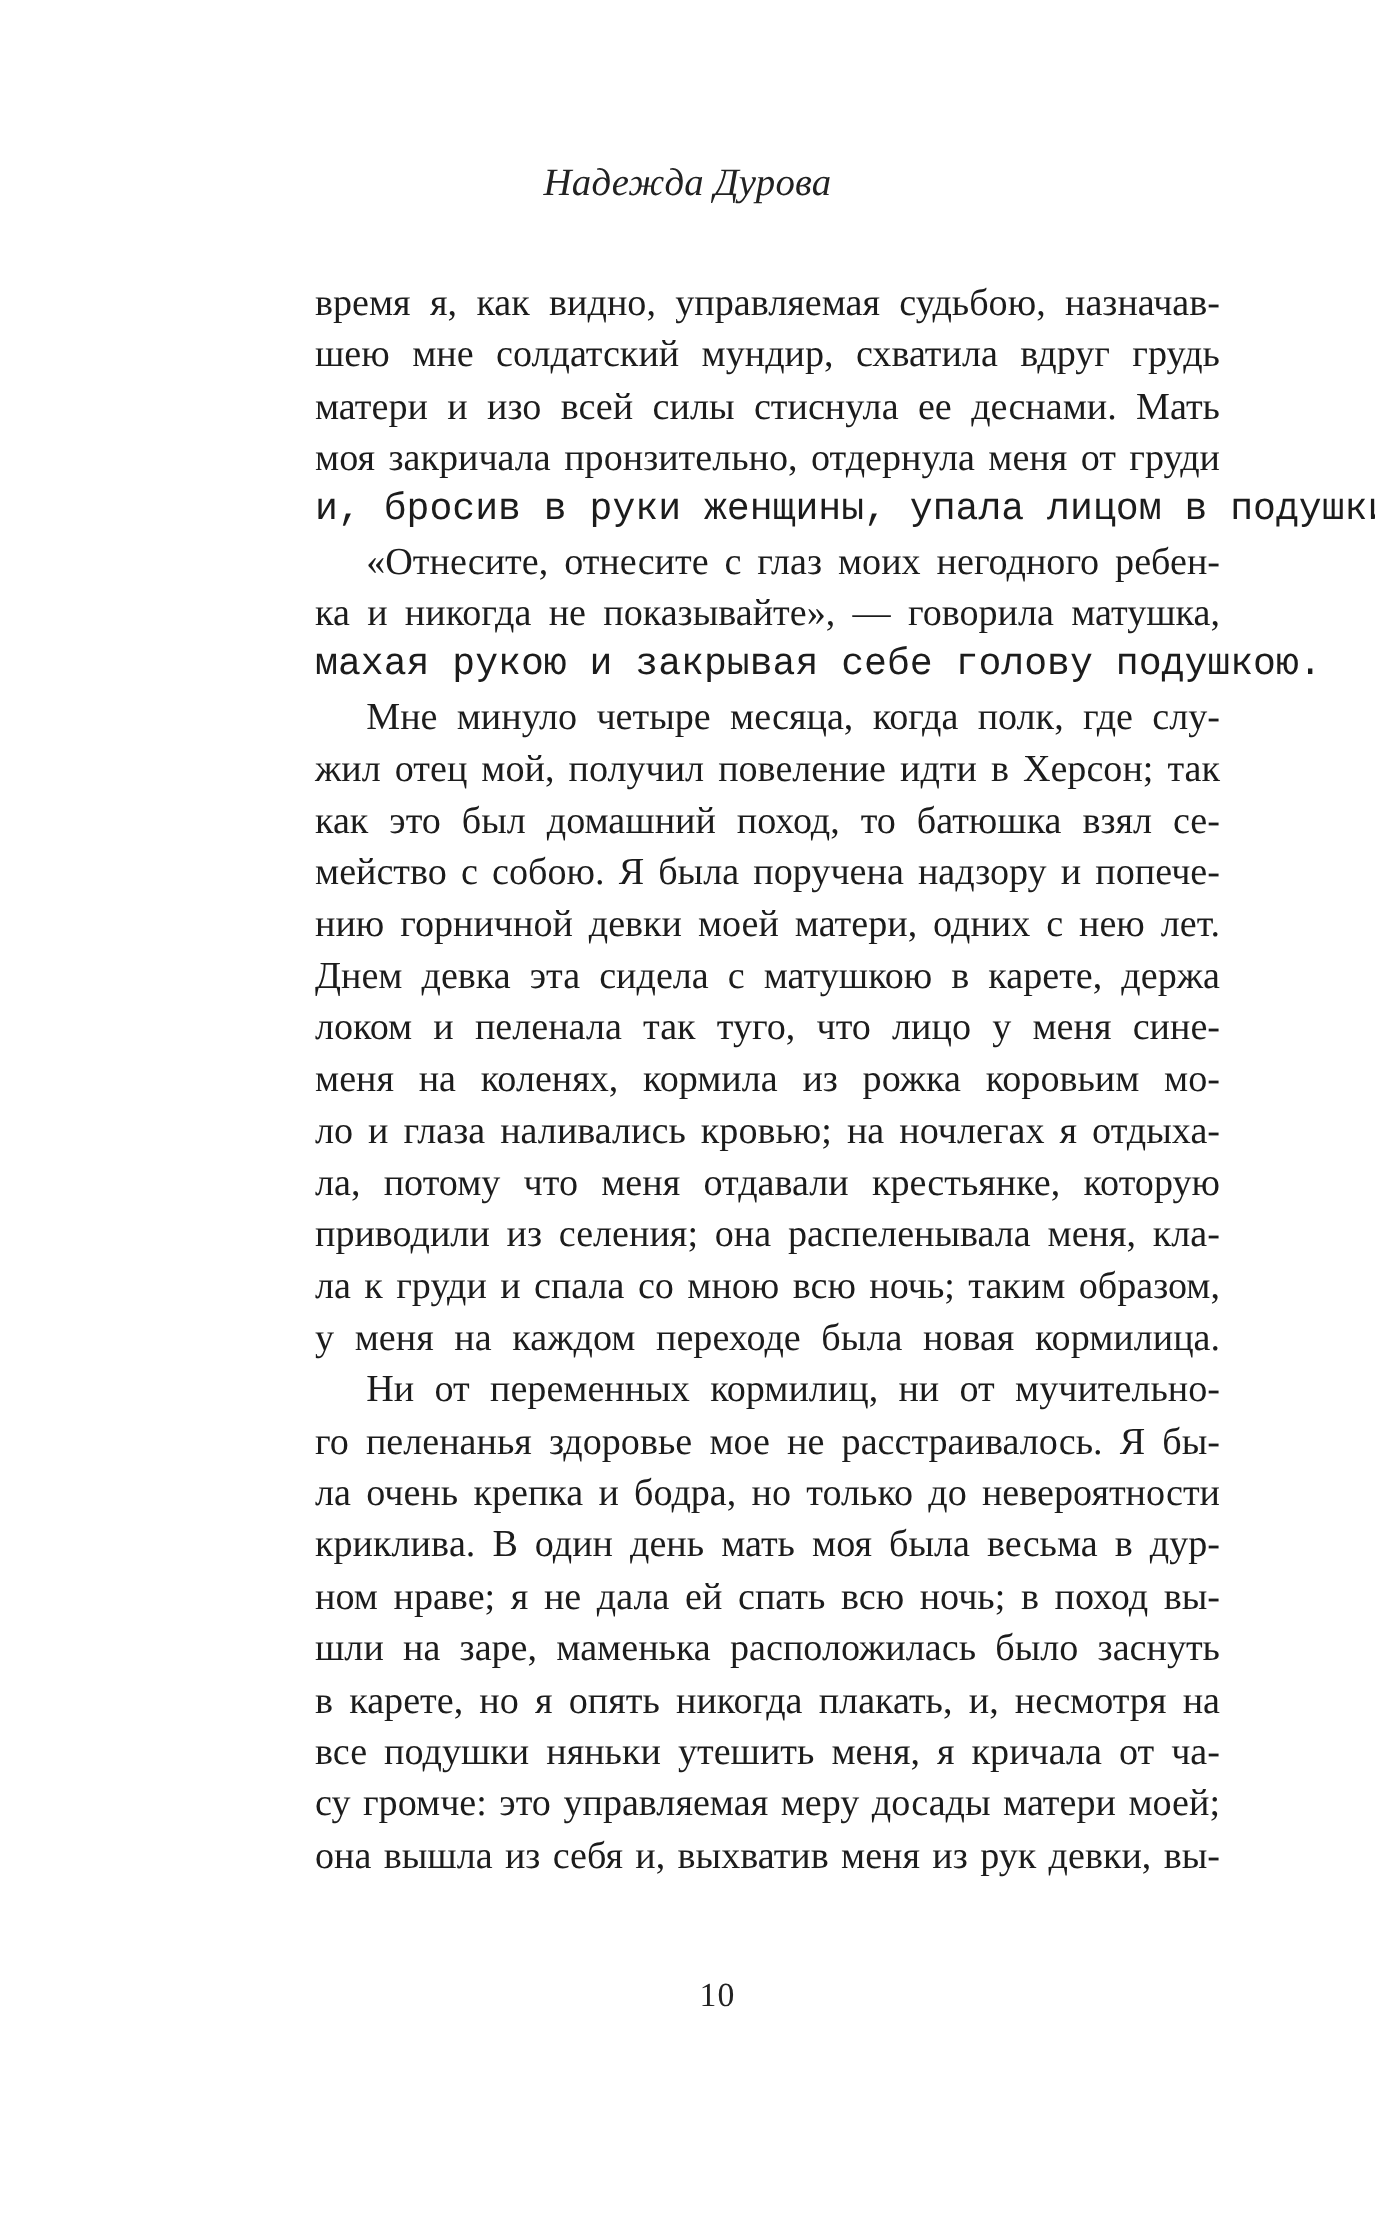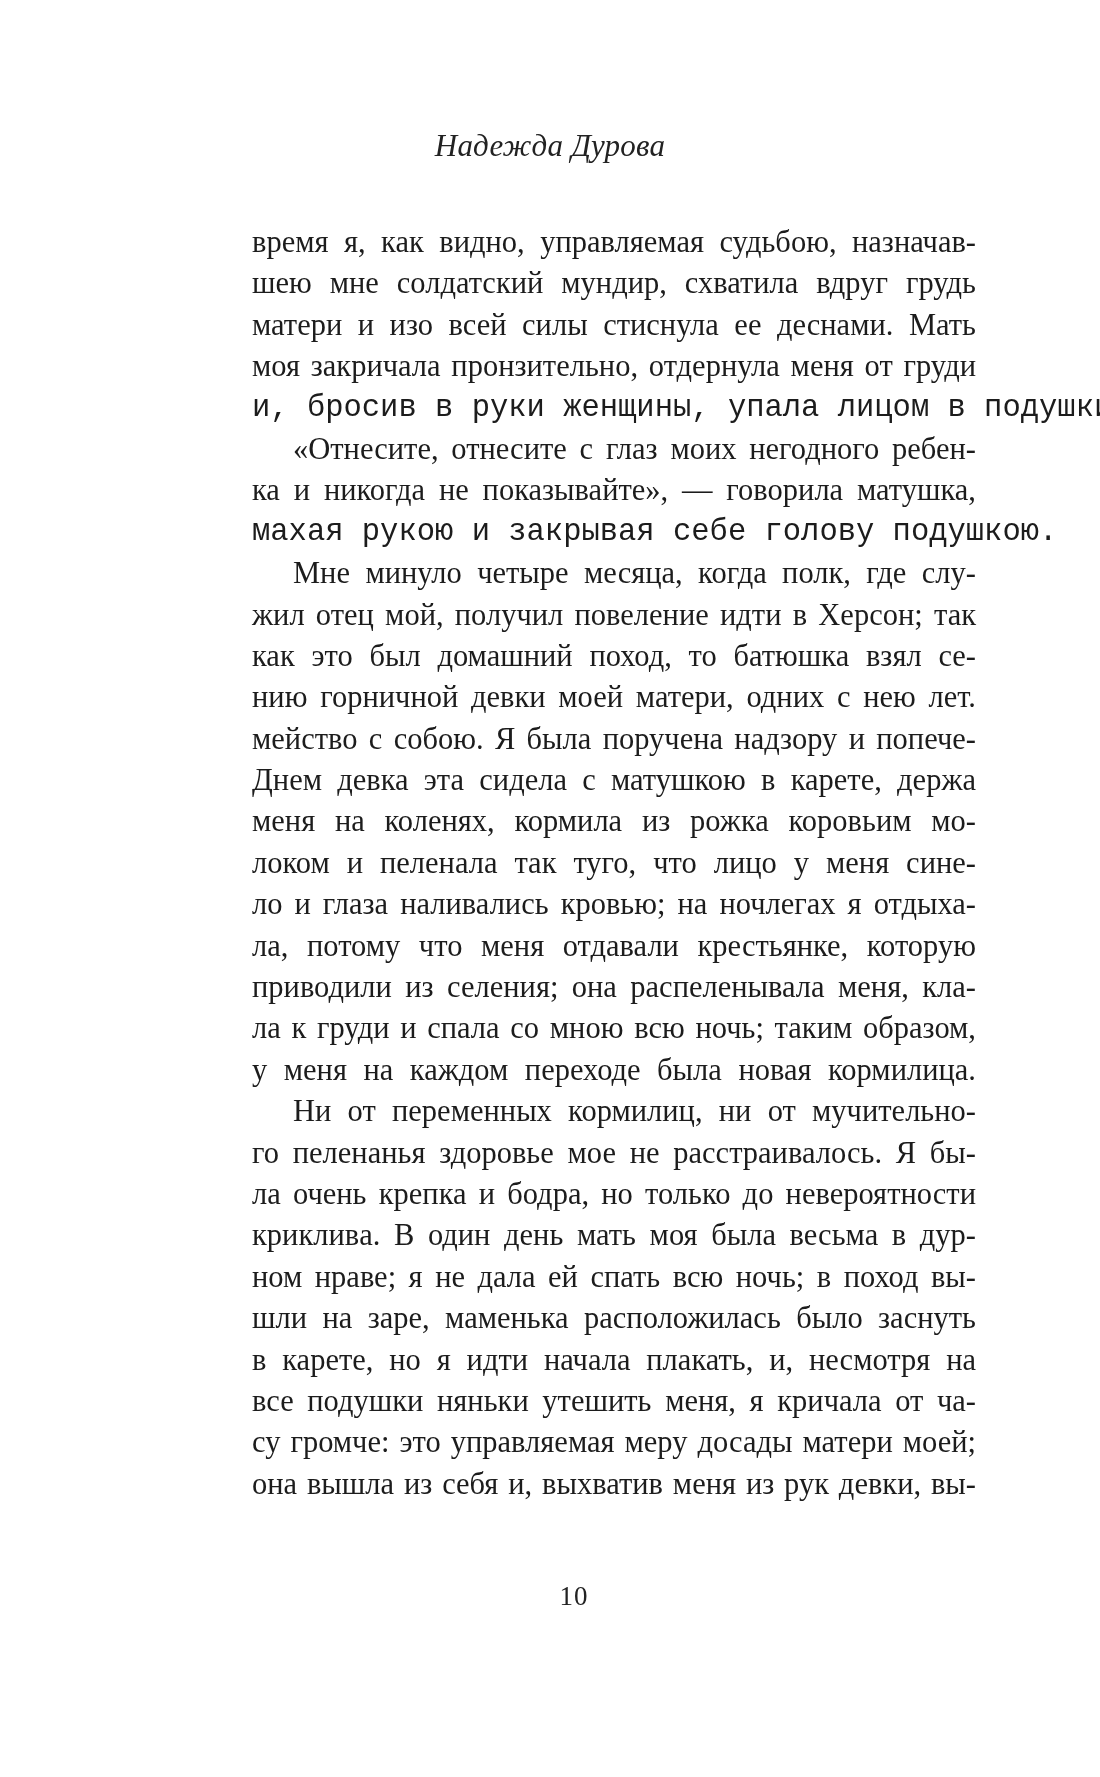--- a/index.html
+++ b/index.html
@@ -79,36 +79,36 @@
       <div class="line">шею мне солдатский мундир, схватила вдруг грудь</div>
       <div class="line">матери и изо всей силы стиснула ее деснами. Мать</div>
       <div class="line">моя закричала пронзительно, отдернула меня от груди</div>
       <div class="line last">и, бросив в руки женщины, упала лицом в подушки.</div>
       <div class="line indent">«Отнесите, отнесите с глаз моих негодного ребен-</div>
       <div class="line">ка и никогда не показывайте», — говорила матушка,</div>
       <div class="line last">махая рукою и закрывая себе голову подушкою.</div>
       <div class="line indent">Мне минуло четыре месяца, когда полк, где слу-</div>
       <div class="line">жил отец мой, получил повеление идти в Херсон; так</div>
       <div class="line">как это был домашний поход, то батюшка взял се-</div>
+      <div class="line">мейство с собою. Я была поручена надзору и попече-</div>
       <div class="line">нию горничной девки моей матери, одних с нею лет.</div>
-      <div class="line">мейство с собою. Я была поручена надзору и попече-</div>
       <div class="line">Днем девка эта сидела с матушкою в карете, держа</div>
+      <div class="line">локом и пеленала так туго, что лицо у меня сине-</div>
       <div class="line">меня на коленях, кормила из рожка коровьим мо-</div>
-      <div class="line">локом и пеленала так туго, что лицо у меня сине-</div>
       <div class="line">ло и глаза наливались кровью; на ночлегах я отдыха-</div>
       <div class="line">ла, потому что меня отдавали крестьянке, которую</div>
       <div class="line">приводили из селения; она распеленывала меня, кла-</div>
       <div class="line">ла к груди и спала со мною всю ночь; таким образом,</div>
       <div class="line">у меня на каждом переходе была новая кормилица.</div>
       <div class="line indent">Ни от переменных кормилиц, ни от мучительно-</div>
       <div class="line">го пеленанья здоровье мое не расстраивалось. Я бы-</div>
       <div class="line">ла очень крепка и бодра, но только до невероятности</div>
       <div class="line">крикливa. В один день мать моя была весьма в дур-</div>
       <div class="line">ном нраве; я не дала ей спать всю ночь; в поход вы-</div>
       <div class="line">шли на заре, маменька расположилась было заснуть</div>
-      <div class="line">в карете, но я идти начала плакать, и, несмотря на</div>
+      <div class="line">в карете, но я опять никогда плакать, и, несмотря на</div>
       <div class="line">все подушки няньки утешить меня, я кричала от ча-</div>
       <div class="line">су громче: это управляемая меру досады матери моей;</div>
       <div class="line">она вышла из себя и, выхватив меня из рук девки, вы-</div>
     </div>
 
   <div class="page-number">10</div>
 </div>
 
 </body></html>

